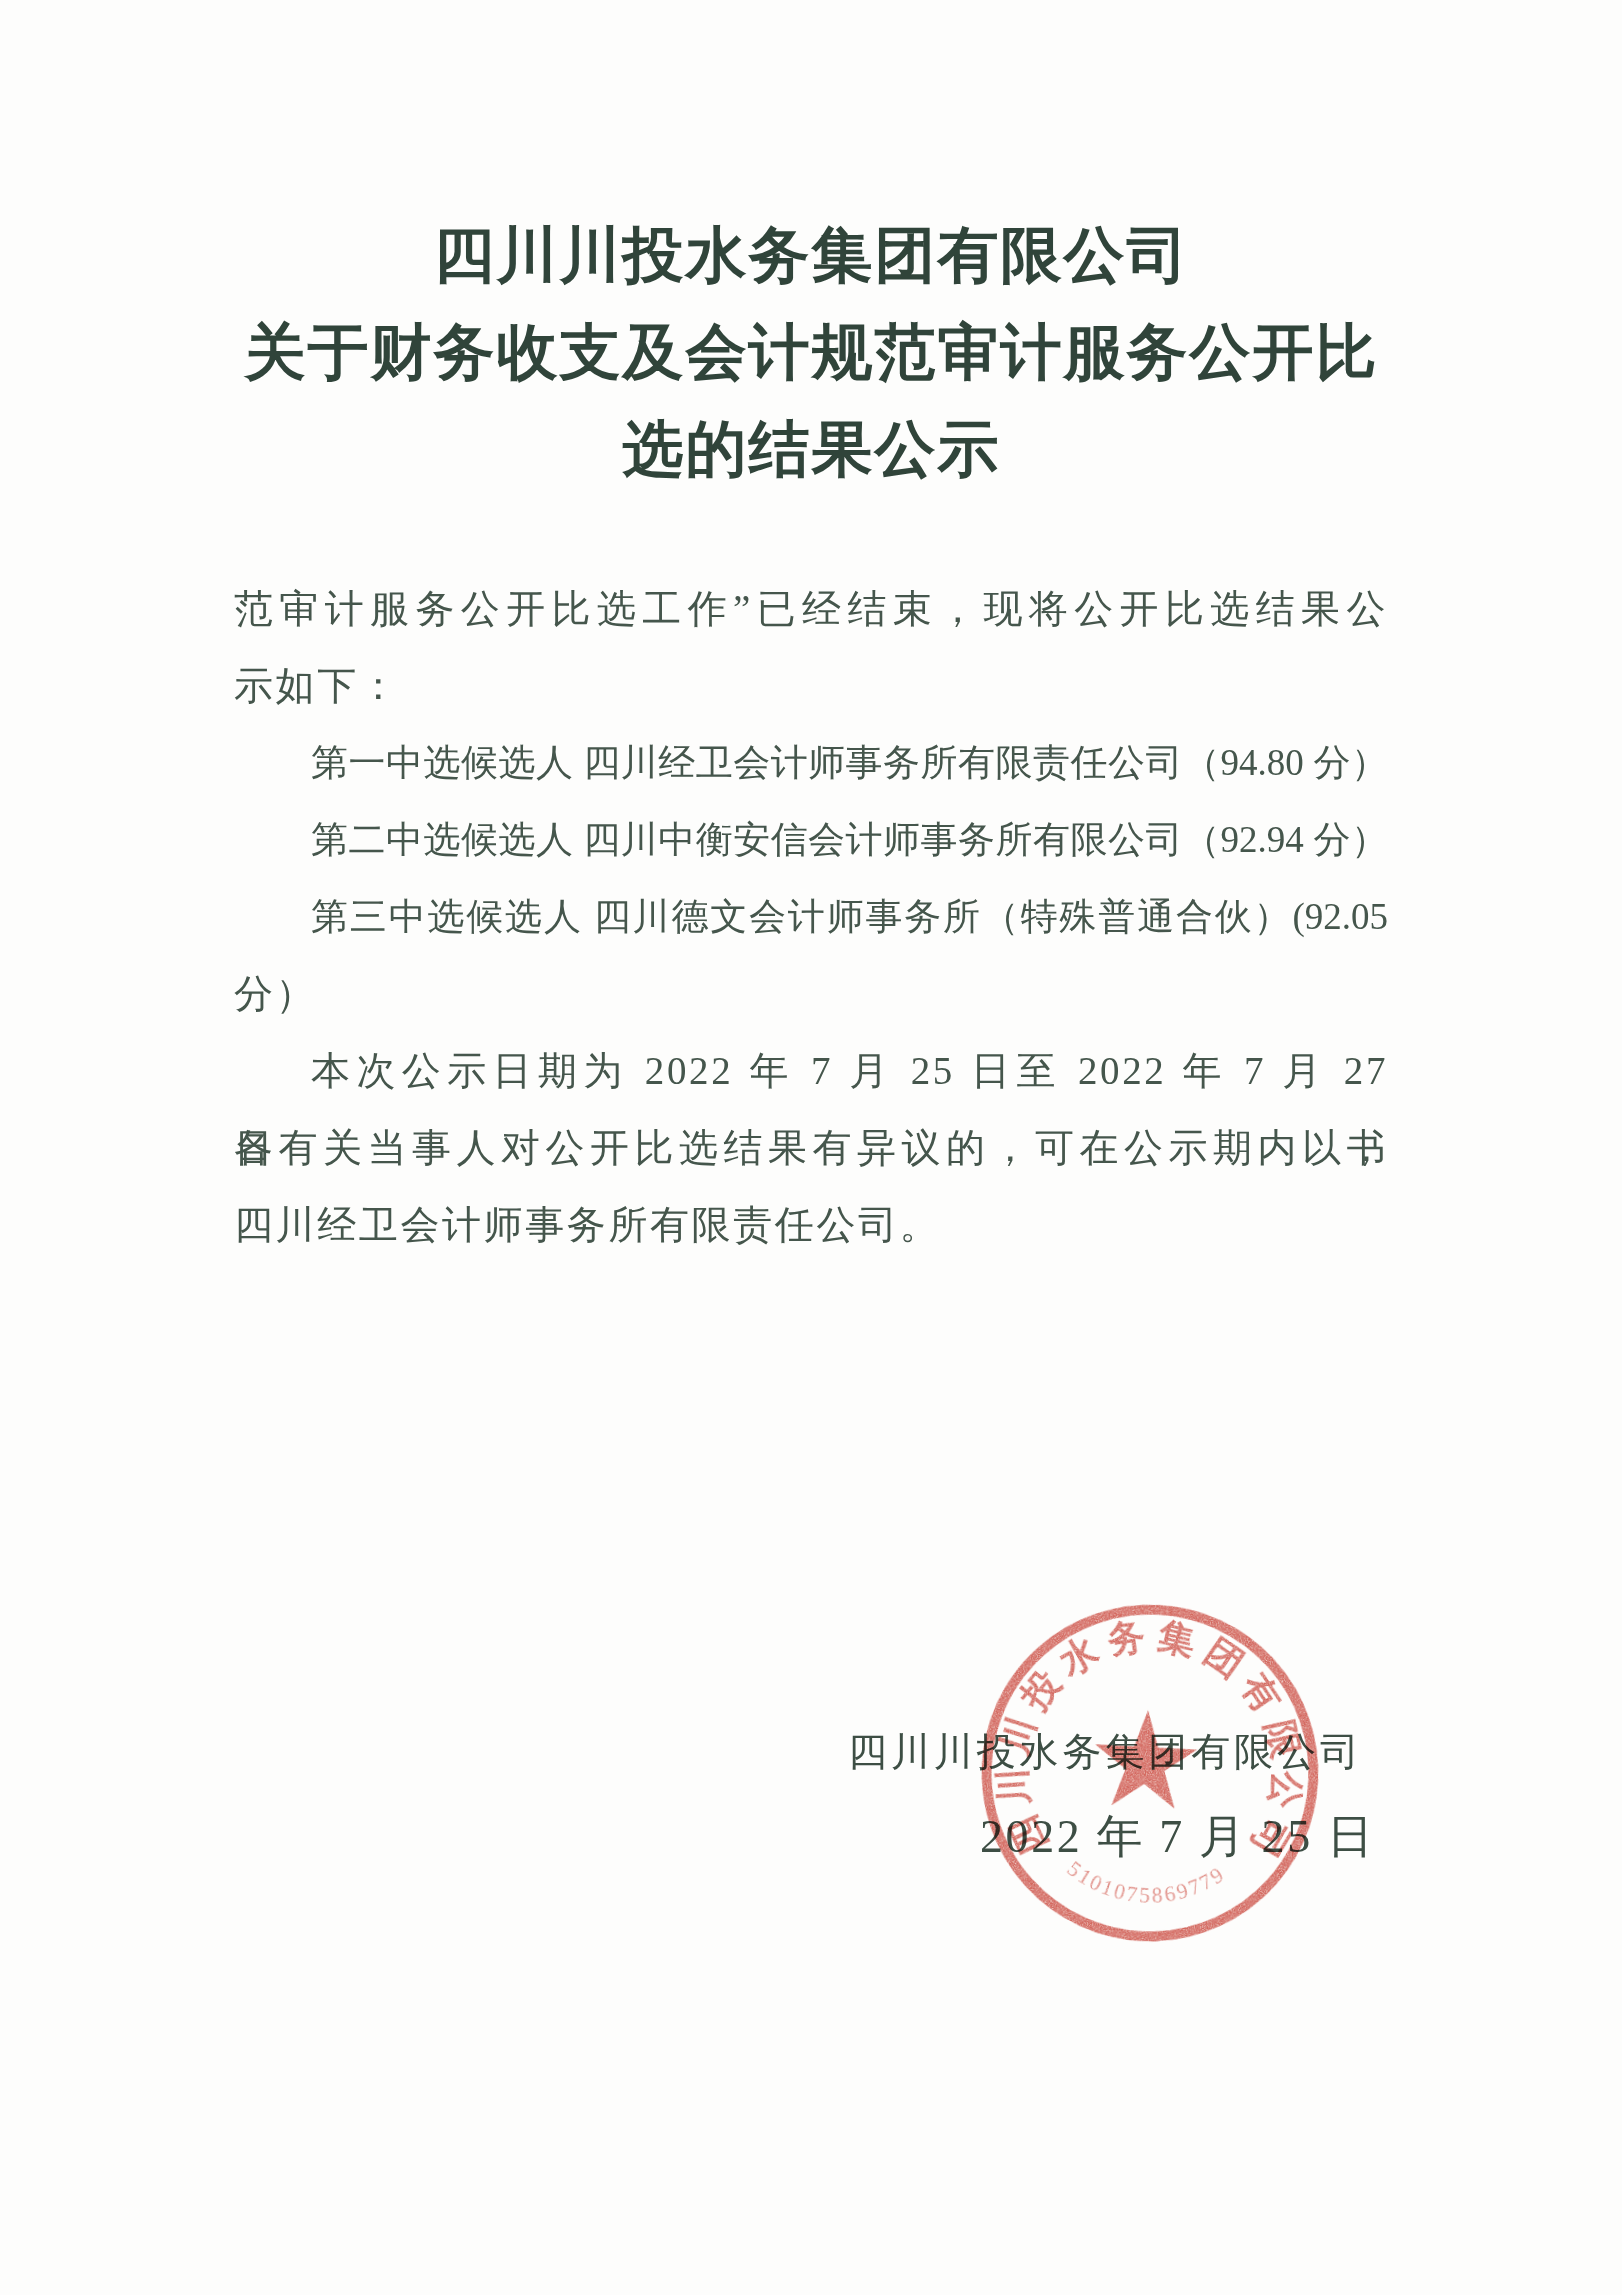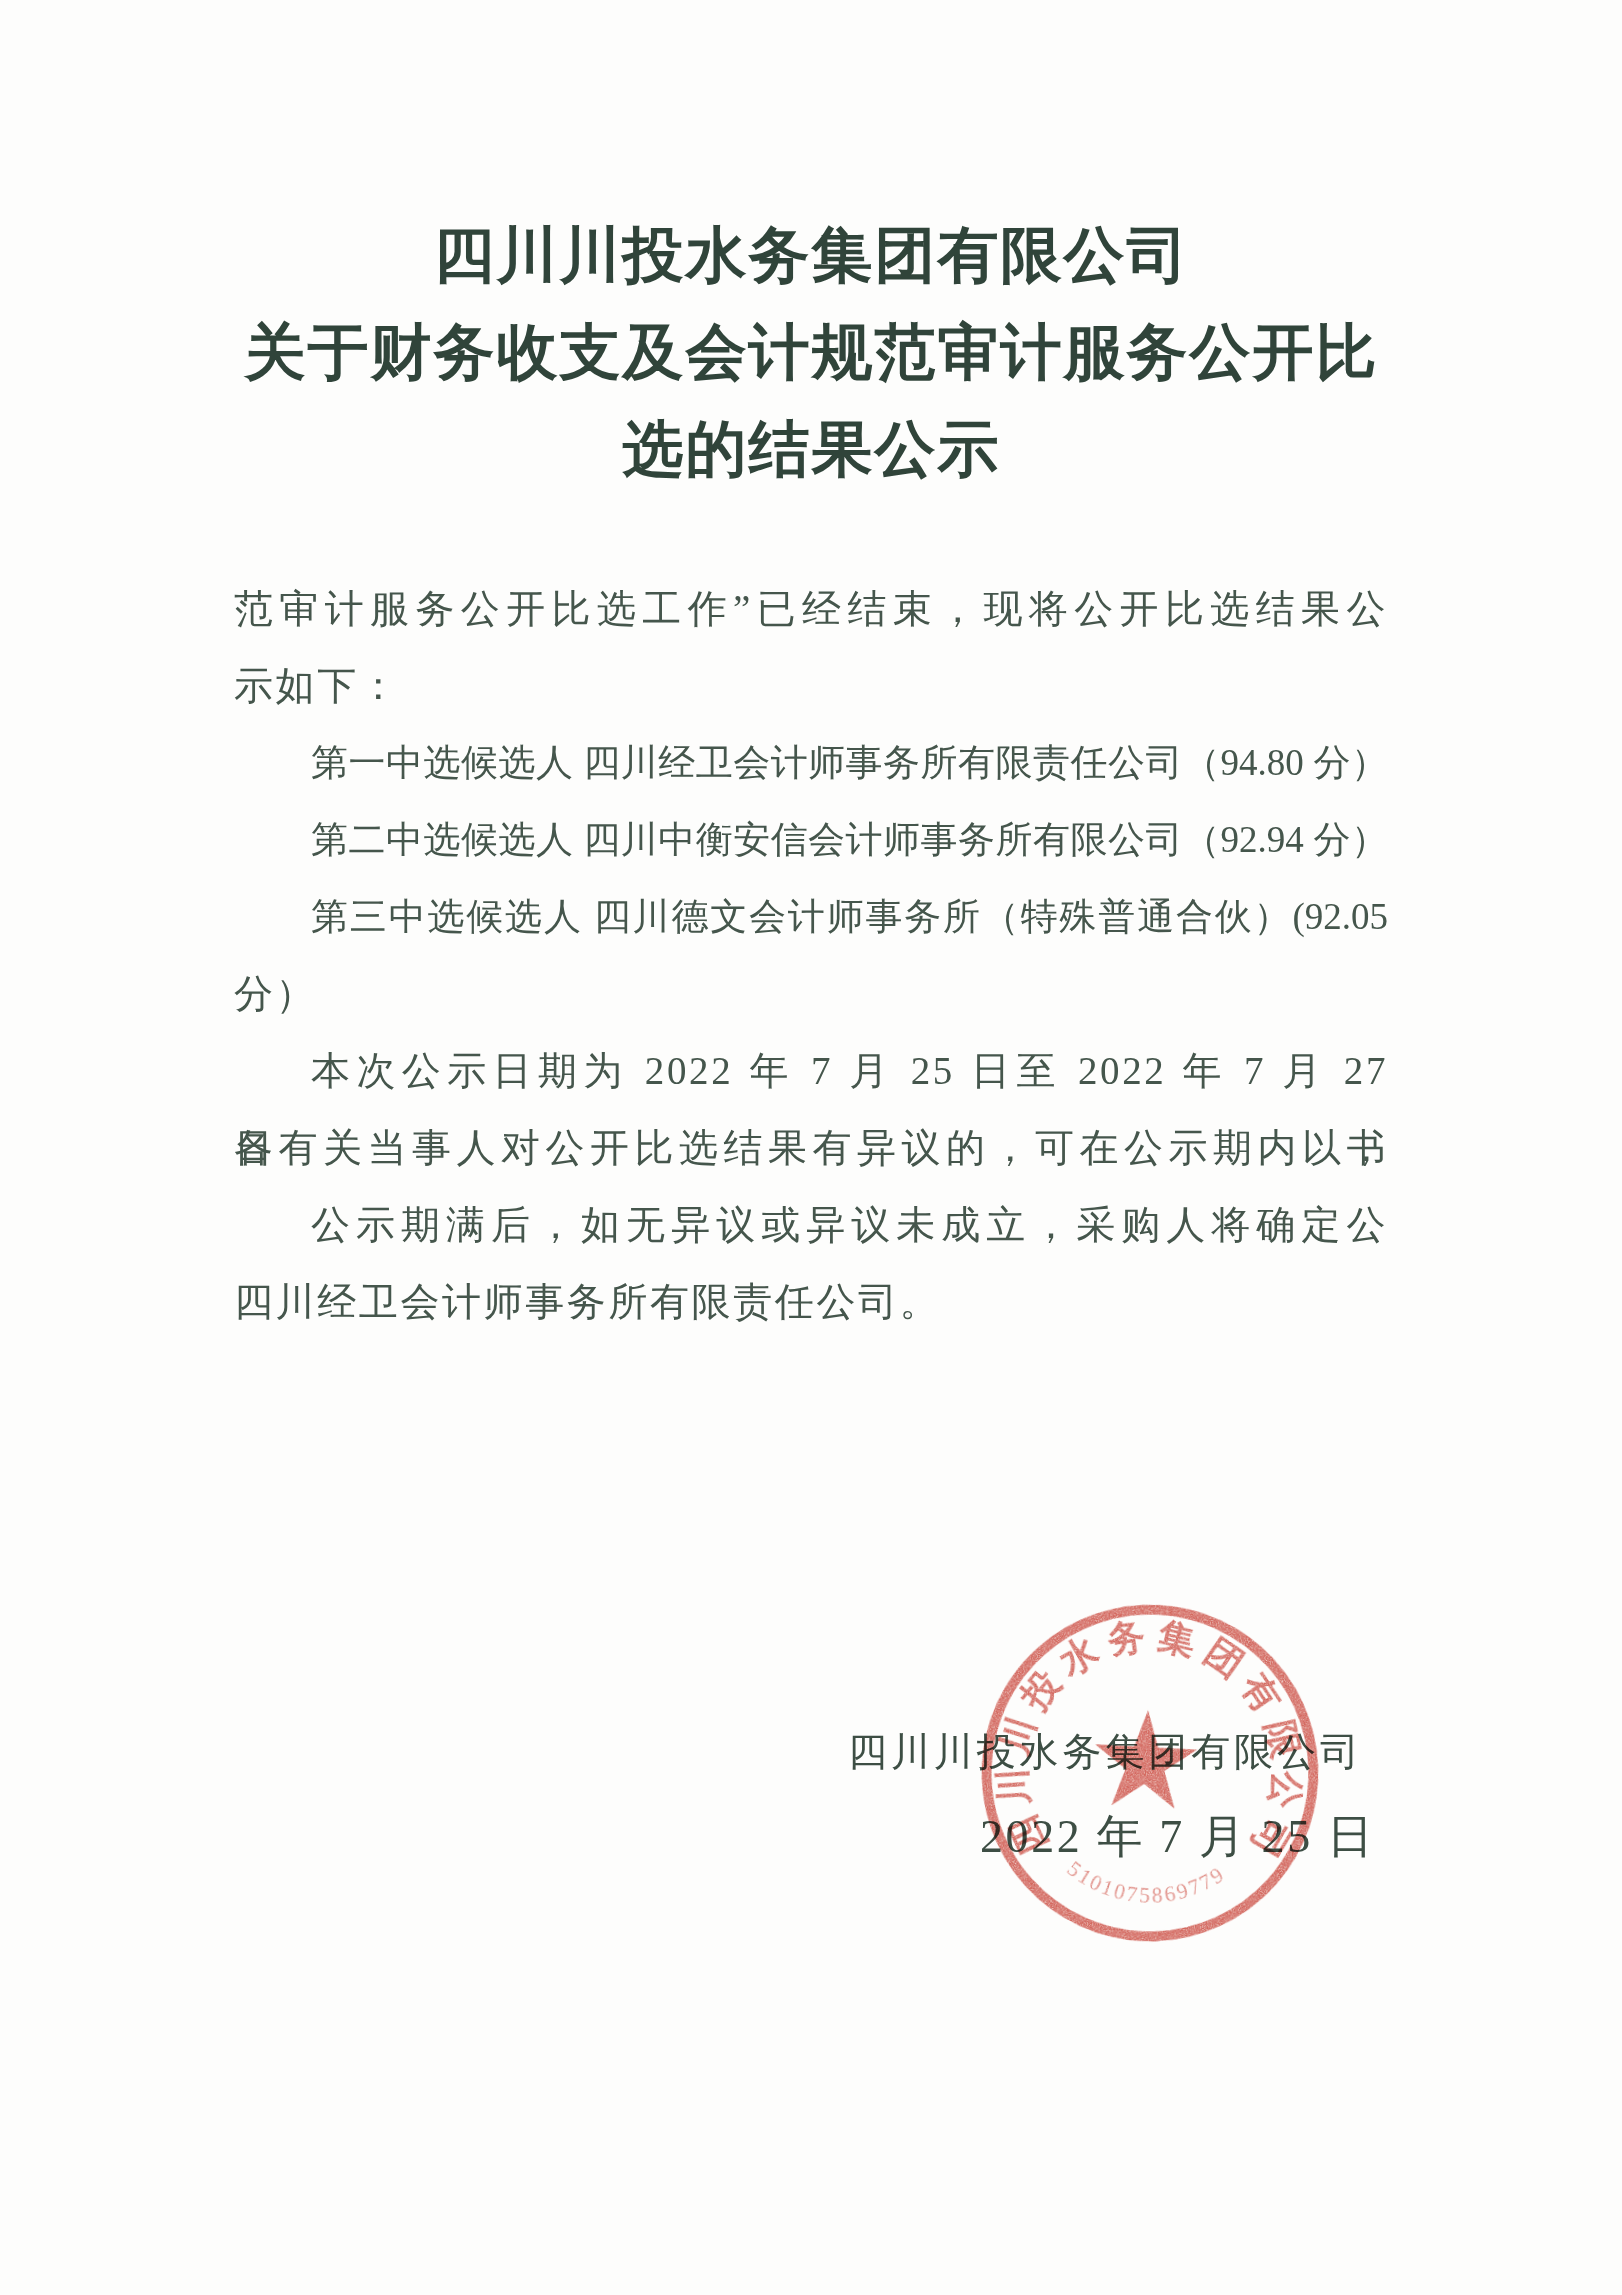--- a/index.html
+++ b/index.html
@@ -74,21 +74,20 @@
 
   <div class="doc-body">
     <div class="b-line just">范审计服务公开比选工作”已经结束，现将公开比选结果公</div>
     <div class="b-line">示如下：</div>
     <div class="b-line just rank indent">第一中选候选人 四川经卫会计师事务所有限责任公司（94.80 分）</div>
     <div class="b-line just rank indent">第二中选候选人 四川中衡安信会计师事务所有限公司（92.94 分）</div>
     <div class="b-line just rank indent">第三中选候选人 四川德文会计师事务所（特殊普通合伙）(92.05</div>
     <div class="b-line">分）</div>
     <div class="b-line just indent">本次公示日期为 2022 年 7 月 25 日至 2022 年 7 月 27 日，</div>
     <div class="b-line just">各有关当事人对公开比选结果有异议的，可在公示期内以书</div>
-    <div class="b-line just indent">公示期满后，如无异议或异议未成立，采购人将确定公</div>
     <div class="b-line">四川经卫会计师事务所有限责任公司。</div>
   </div>
 
   <div class="sig-company">四川川投水务集团有限公司</div>
   <div class="sig-date">2022 年 7 月 25 日</div>
 
   <svg class="stamp" viewBox="0 0 560 560" xmlns="http://www.w3.org/2000/svg">
     <defs>
       <filter id="inkGrain" x="-10%" y="-10%" width="120%" height="120%">
         <feTurbulence type="fractalNoise" baseFrequency="0.55" numOctaves="2" result="n"></feTurbulence>

